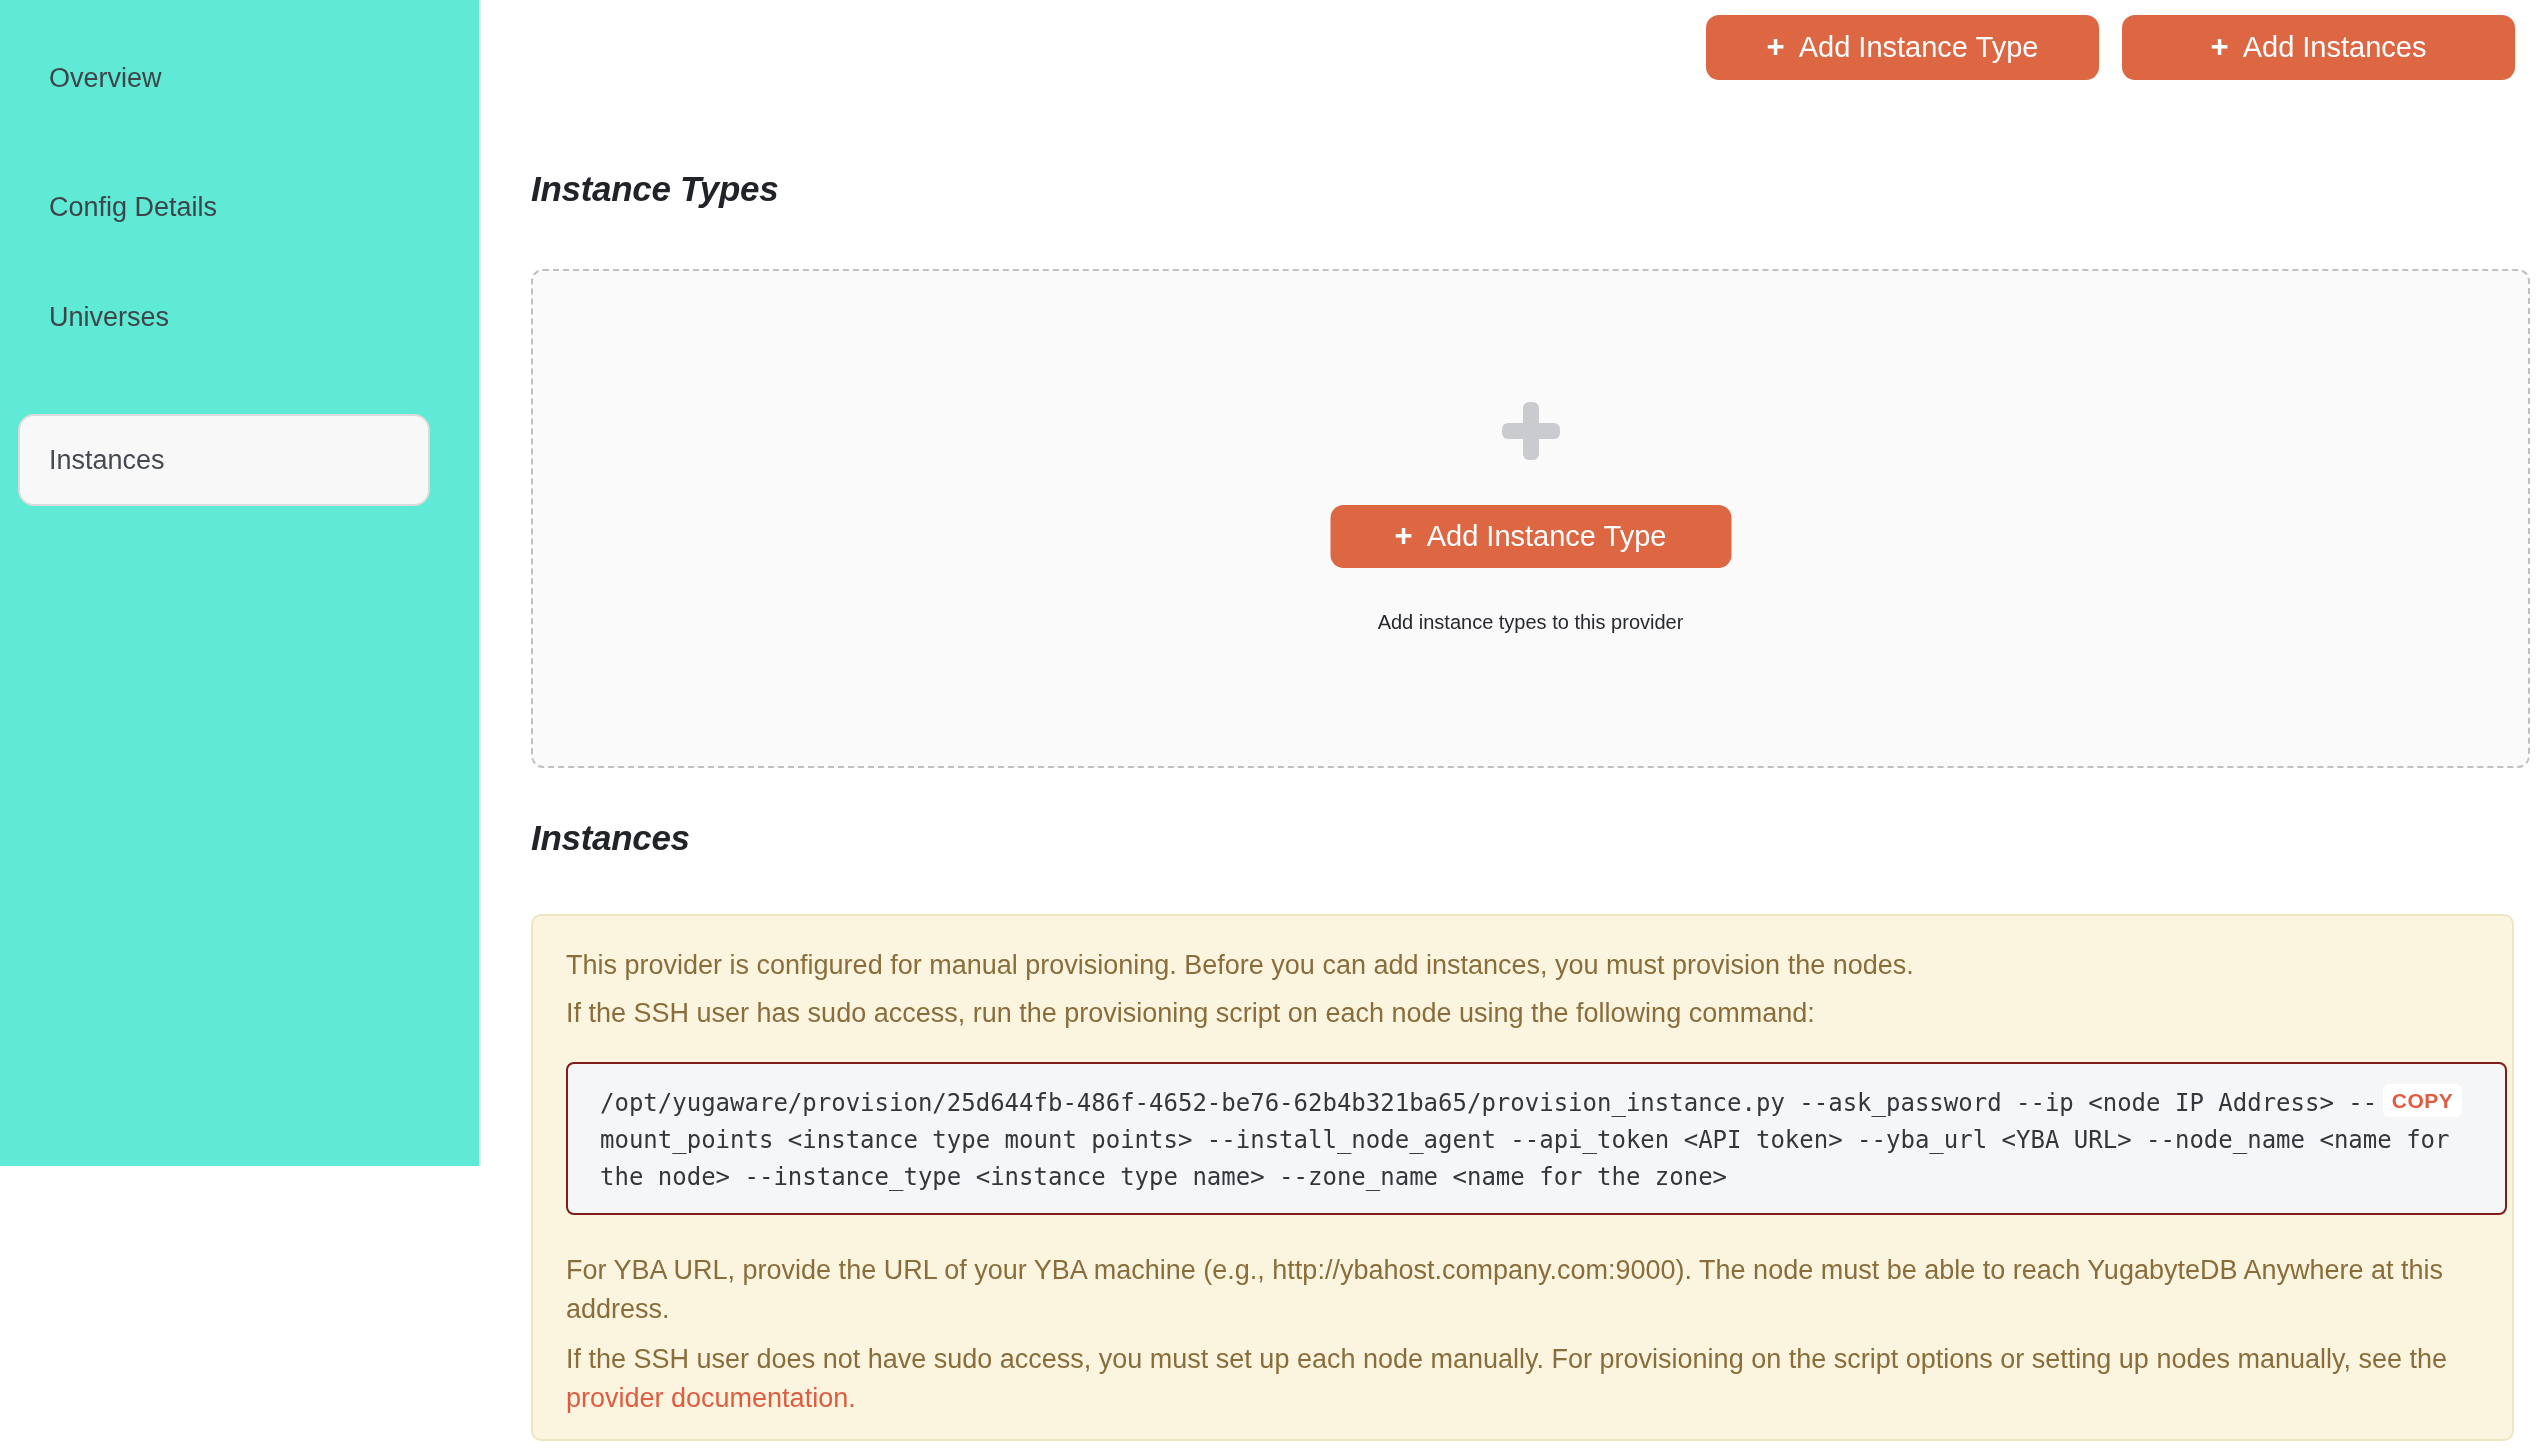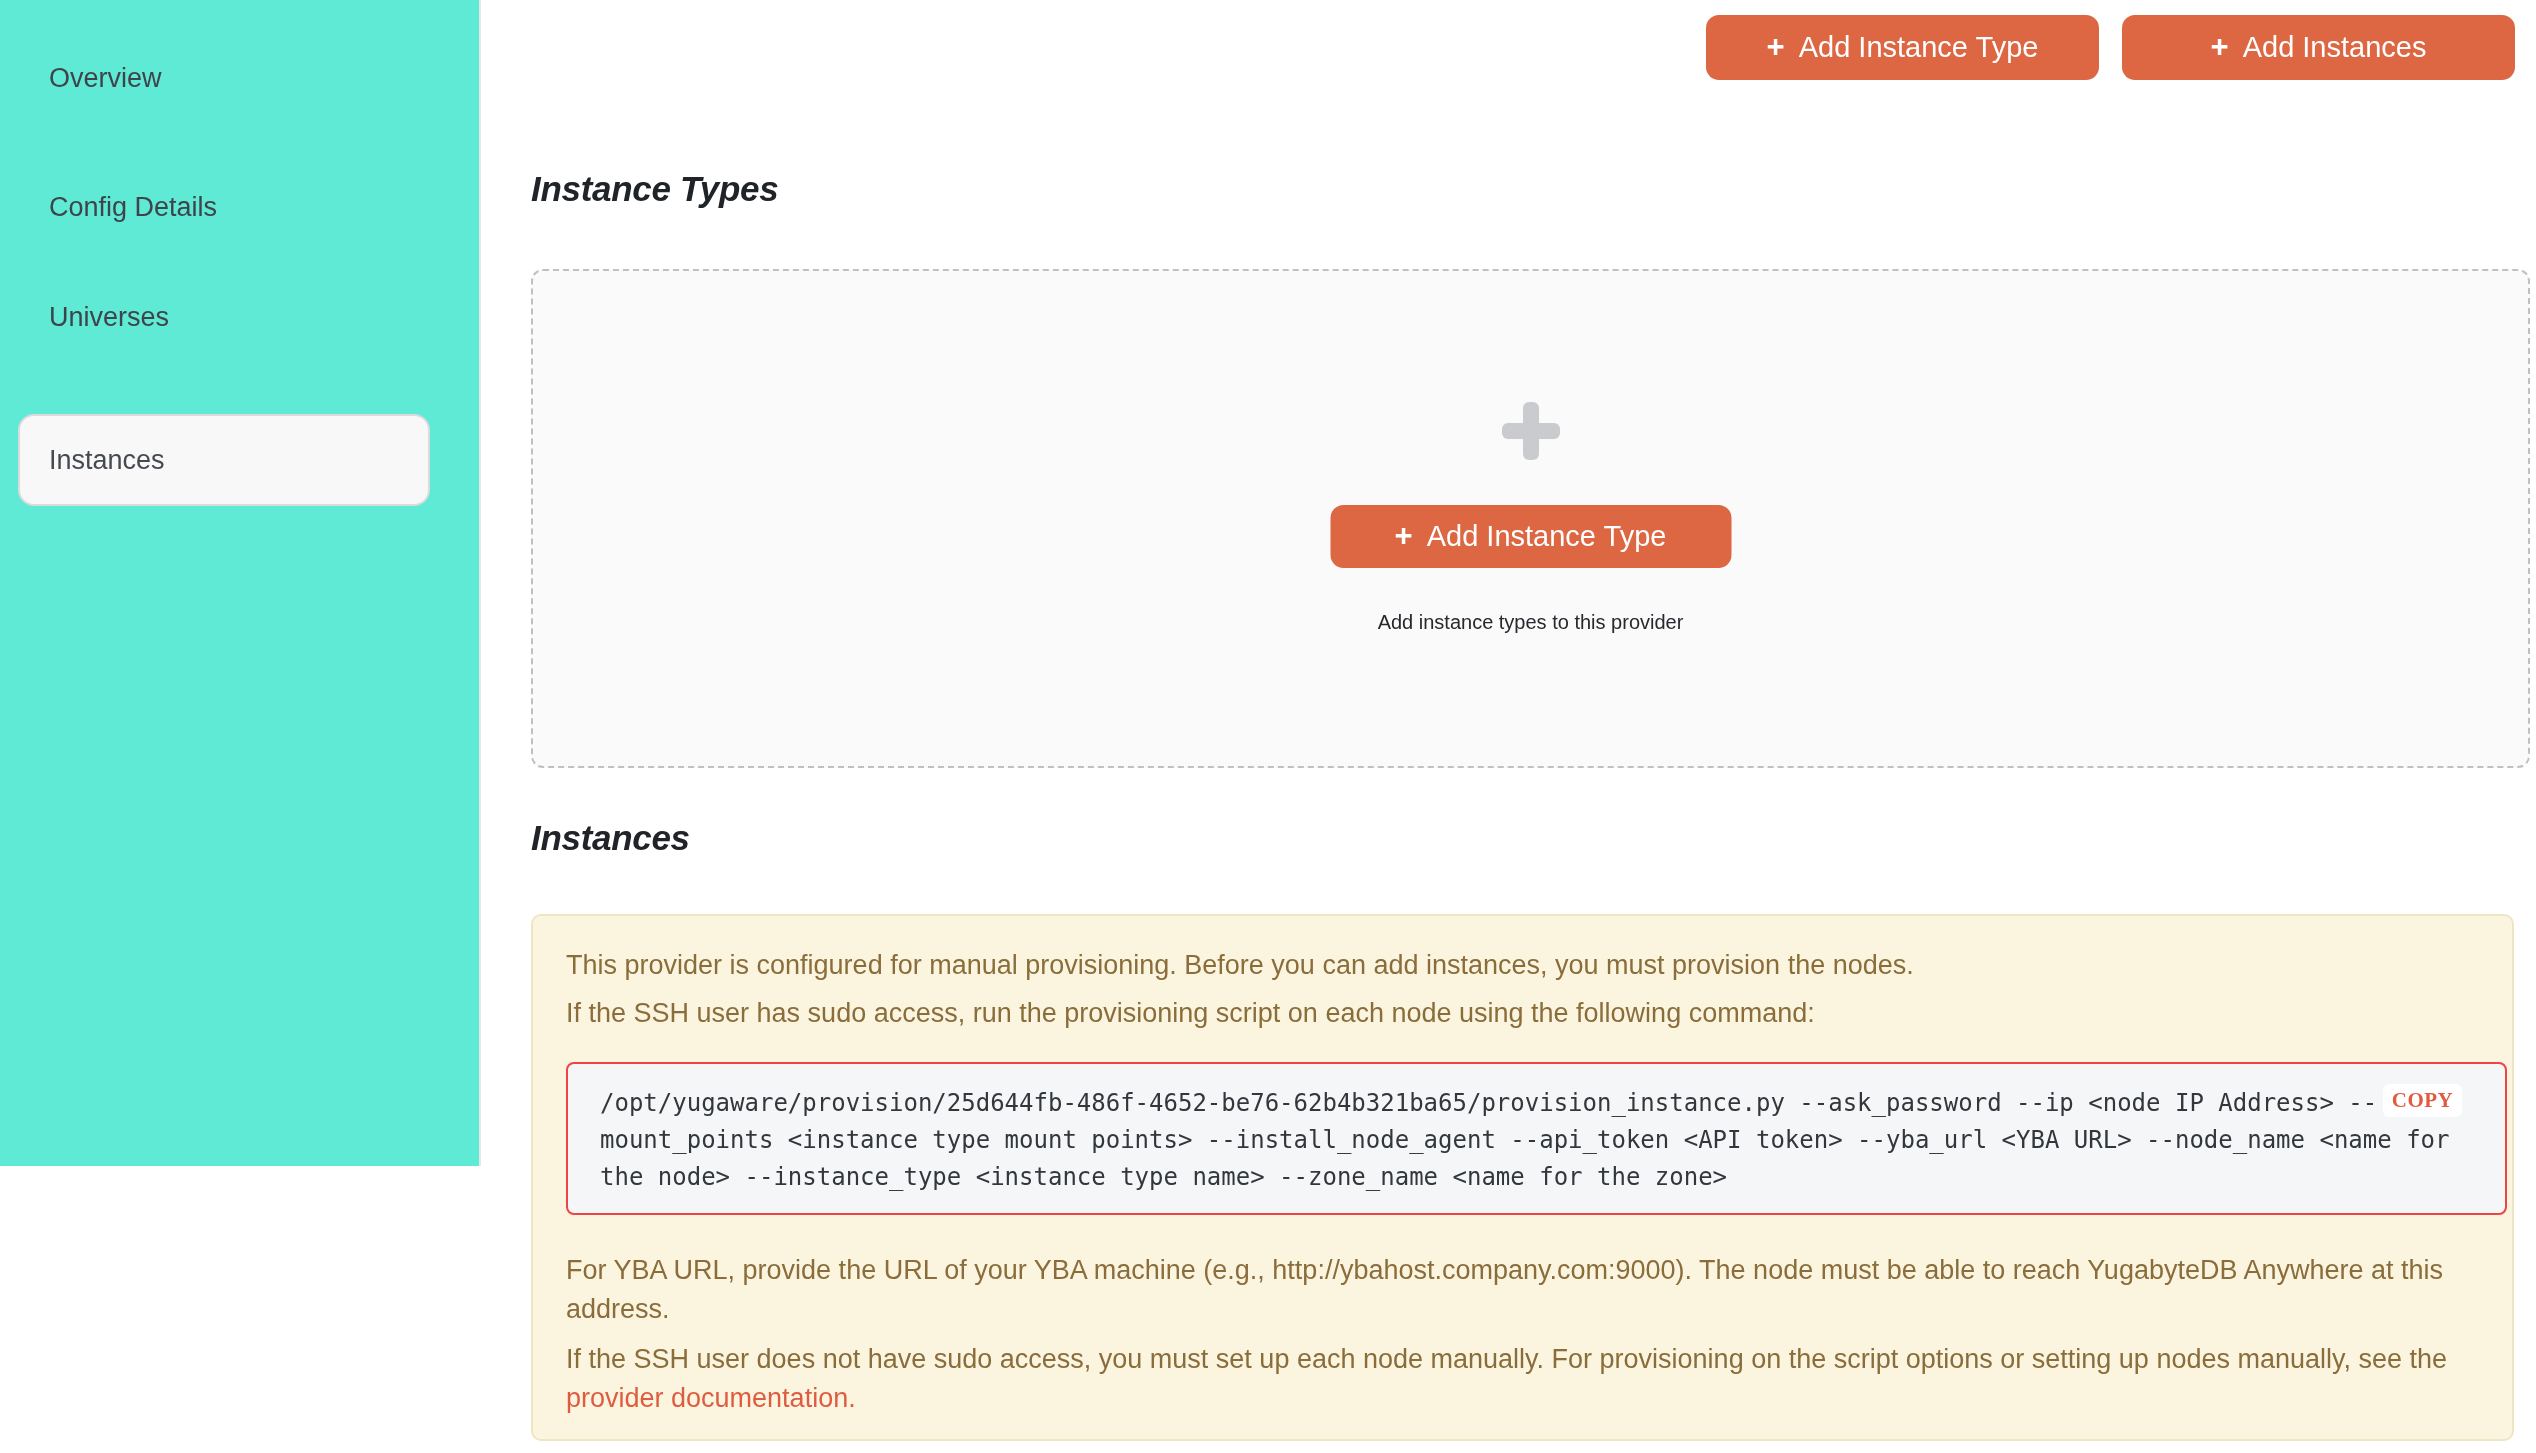--- a/index.html
+++ b/index.html
@@ -63,30 +63,30 @@
   .notice{
     position:absolute;left:531px;top:914px;width:1983px;height:527px;
     box-sizing:border-box;background:#FBF5E0;border:2px solid #F0E5C3;
     border-radius:10px;color:#8A6D3B;font-size:27px;line-height:39px;
     padding:30px 33px 0 33px;
   }
   .notice p{margin:0;max-width:1920px;}
   .notice .p2{margin-top:9px;}
   .codeblock{
     position:relative;margin-top:29px;width:1941px;height:153px;
-    box-sizing:border-box;background:#F5F6F8;border:2px solid #ef4444;
+    box-sizing:border-box;background:#F5F6F8;border:2px solid #7f1d1d;
     border-radius:8px;padding:21px 119px 0 32px;
     font-family:"DejaVu Sans Mono",monospace;font-size:24px;line-height:37px;
     color:#33373B;
   }
   .codeline{white-space:pre;}
   .copy-btn{
     position:absolute;top:20px;right:43px;width:79px;height:33px;
     background:#ffffff;border:none;border-radius:6px;cursor:pointer;
-    color:#DE5C40;font-family:Liberation Serif, serif;
+    color:#DE5C40;font-family:Liberation Sans, sans-serif;
     font-size:21px;font-weight:700;letter-spacing:0.5px;
     display:flex;align-items:center;justify-content:center;
   }
   .notice .p3{margin-top:36px;}
   .notice .p4{margin-top:11px;}
   .doc-link{color:#DE5C40;text-decoration:none;cursor:pointer;}
 </style>
 </head>
 <body>
 

